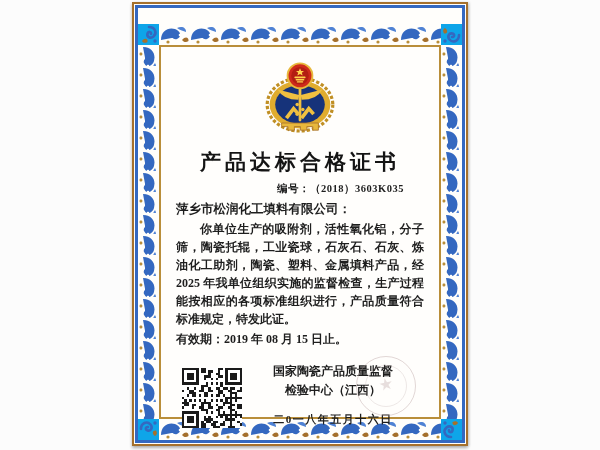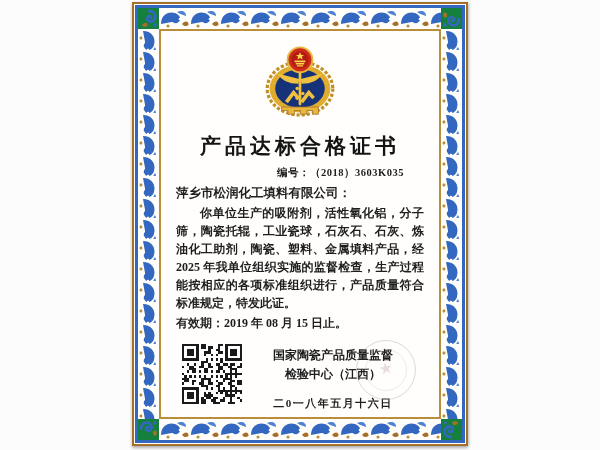--- a/index.html
+++ b/index.html
@@ -15,21 +15,21 @@
     background:#fffefb;
     border:2px solid #a5702c;
     box-sizing:border-box;
     box-shadow:0 2px 3px rgba(0,0,0,.30),2px 0 2px rgba(0,0,0,.08);
   }
   .blue-ring{
     position:absolute;inset:1px;
     border:3px solid #3468c0;box-sizing:border-box;
   }
   .band{
-    position:absolute;inset:0;background:#15803d;
+    position:absolute;inset:0;background:#0ea5e9;margin-top:16px;
   }
   .band svg.strip{position:absolute;display:block;}
   .strip-top{left:21px;right:21px;top:0;height:21px;width:calc(100% - 42px);}
   .strip-bottom{left:21px;right:21px;bottom:0;height:21px;width:calc(100% - 42px);}
   .strip-left{left:0;top:21px;bottom:21px;width:21px;height:calc(100% - 42px);}
   .strip-right{right:0;top:21px;bottom:21px;width:21px;height:calc(100% - 42px);}
   .corner{position:absolute;width:21px;height:21px;}
   .corner.tl{left:0;top:0;}
   .corner.tr{right:0;top:0;transform:rotate(90deg);}
   .corner.br{right:0;bottom:0;transform:rotate(180deg);}
@@ -62,21 +62,21 @@
   .body-text{
     margin-top:2px;width:100%;
     font-size:12px;line-height:1.5;font-weight:600;
     text-align:justify;text-indent:2em;
   }
   .validity{
     margin-top:3px;width:100%;text-align:left;
     font-size:12px;font-weight:800;
   }
   .footer{
-    margin-top:12px;width:100%;display:flex;align-items:flex-start;
+    margin-top:12px;width:100%;display:flex;align-items:flex-end;
   }
   .qr{width:60px;height:60px;margin-left:6px;flex:0 0 auto;}
   .issuer-block{
     flex:1;position:relative;text-align:center;
     font-size:12px;font-weight:800;line-height:1.55;
     padding-top:2px;
   }
   .issue-date{
     margin-top:12px;font-size:11px;font-weight:800;letter-spacing:1.5px;
   }

